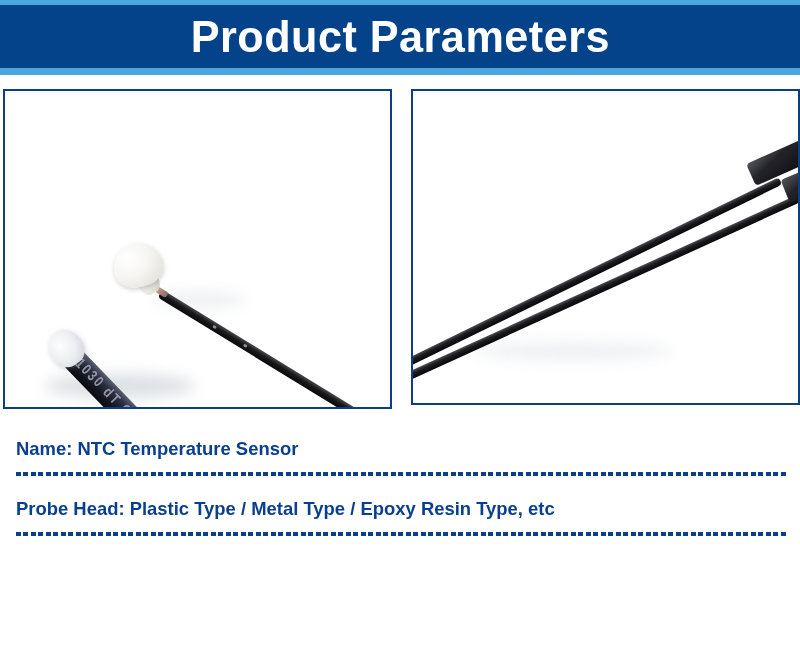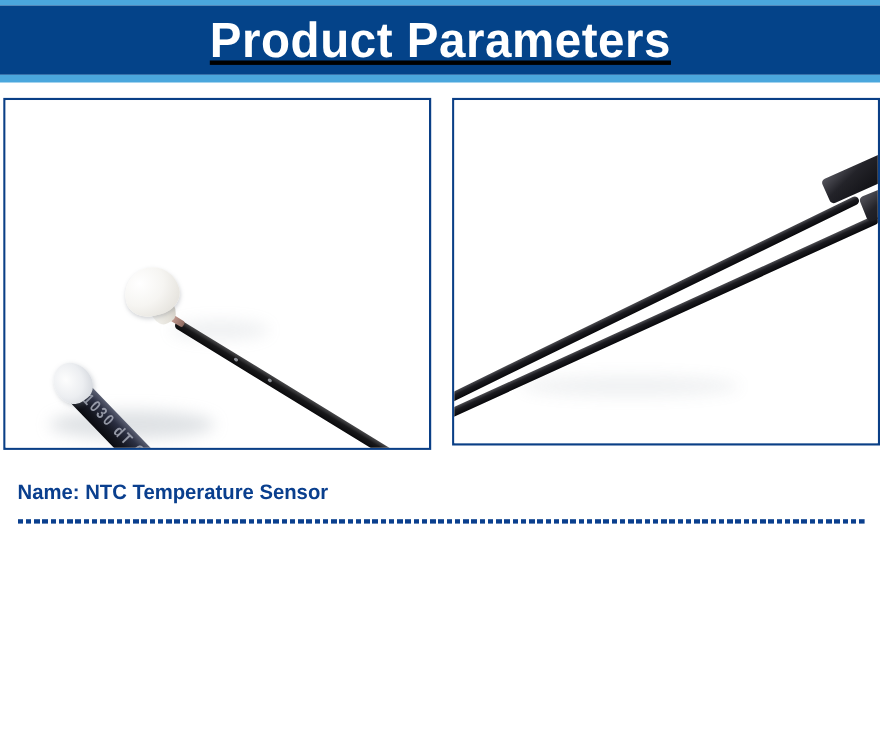--- a/index.html
+++ b/index.html
@@ -28,21 +28,20 @@
     background: #4ba7dd;
   }
   .banner {
     position: absolute;
     left: 0; top: 5px;
     width: 800px; height: 63px;
     background: #044389;
     display: flex;
     align-items: center;
     justify-content: center;
-    text-decoration: underline;
   }
   .banner-title {
     color: #ffffff;
     font-family: "Liberation Sans", sans-serif;
     font-size: 45px;
     font-weight: bold;
     letter-spacing: 0.5px;
     line-height: 1;
     transform: scaleX(0.96);
     white-space: nowrap;
@@ -282,17 +281,21 @@
     </div>
   </div>
 
   <div class="specs">
 
     <div class="spec-row">
       <div class="spec-text">Name: NTC Temperature Sensor</div>
       <div class="spec-divider"></div>
     </div>
 
+    <div class="spec-row">
+      <div class="spec-text">Probe Head: Plastic Type / Metal Type / Epoxy Resin Type, etc</div>
+      <div class="spec-divider"></div>
+    </div>
 
 
   </div>
 
 </div>
 
 </body></html>

